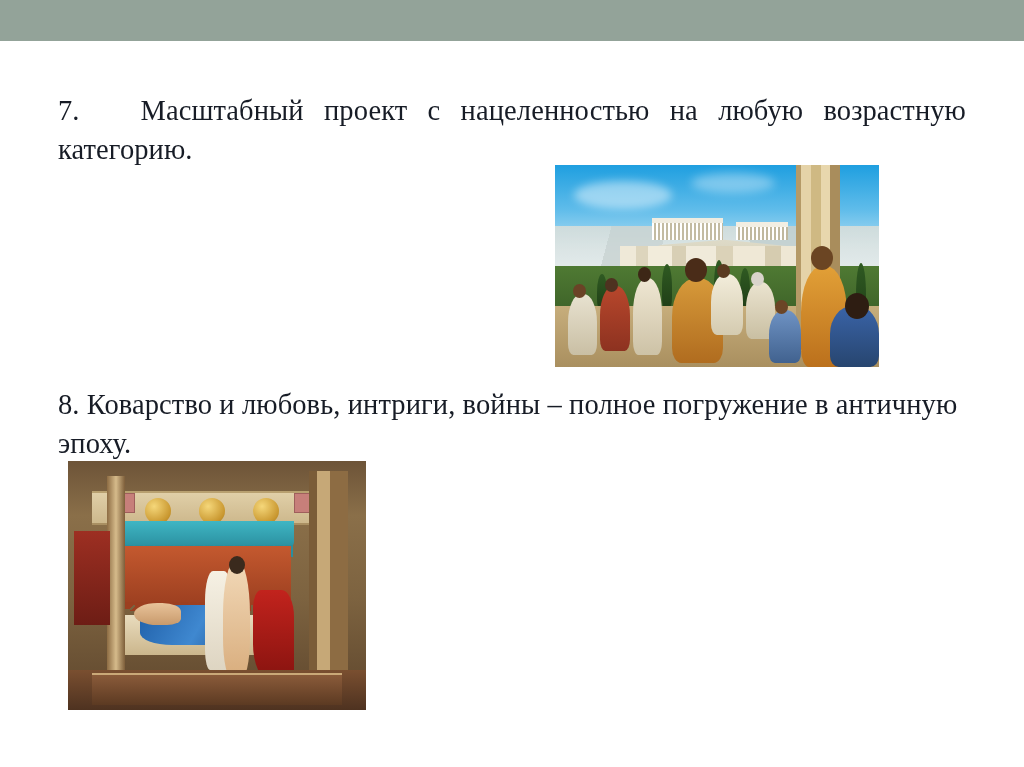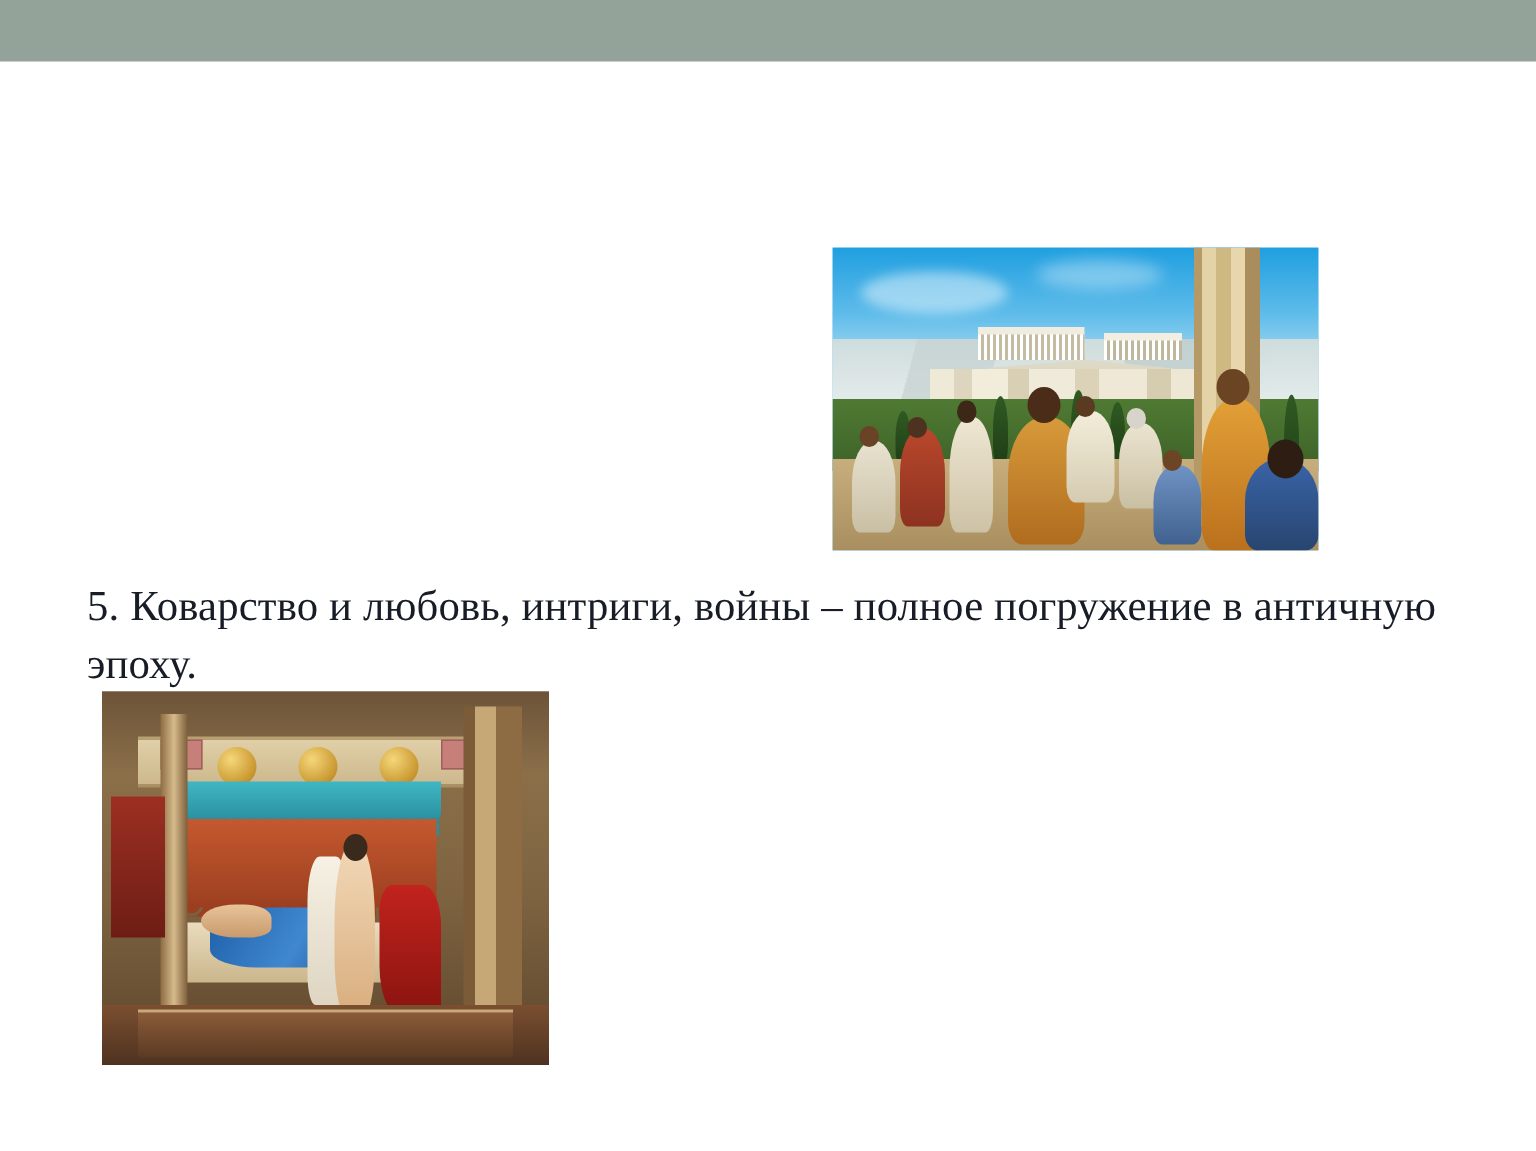--- a/index.html
+++ b/index.html
@@ -252,22 +252,23 @@
     border-radius: 40% 40% 10% 10%;
   }
 </style>
 </head>
 <body>
 
 <div class="slide">
 
   <div class="top-band"></div>
 
-
-  <p class="para para-8">5. Коварство и любовь, интриги, войны – полное погружение в античную эпоху.</p>
+  <p class="para para-7">7.&nbsp;&nbsp;&nbsp;Масштабный проект с нацеленностью на любую возрастную категорию.</p>
+
+  <p class="para para-8">8. Коварство и любовь, интриги, войны – полное погружение в античную эпоху.</p>
 
   <div class="pic-athens">
     <div class="sky"></div>
     <div class="cloudA"></div>
     <div class="cloudB"></div>
     <div class="mountains"></div>
     <div class="acropolis-hill"></div>
     <div class="parthenon"></div>
     <div class="temple2"></div>
     <div class="lowtown"></div>

